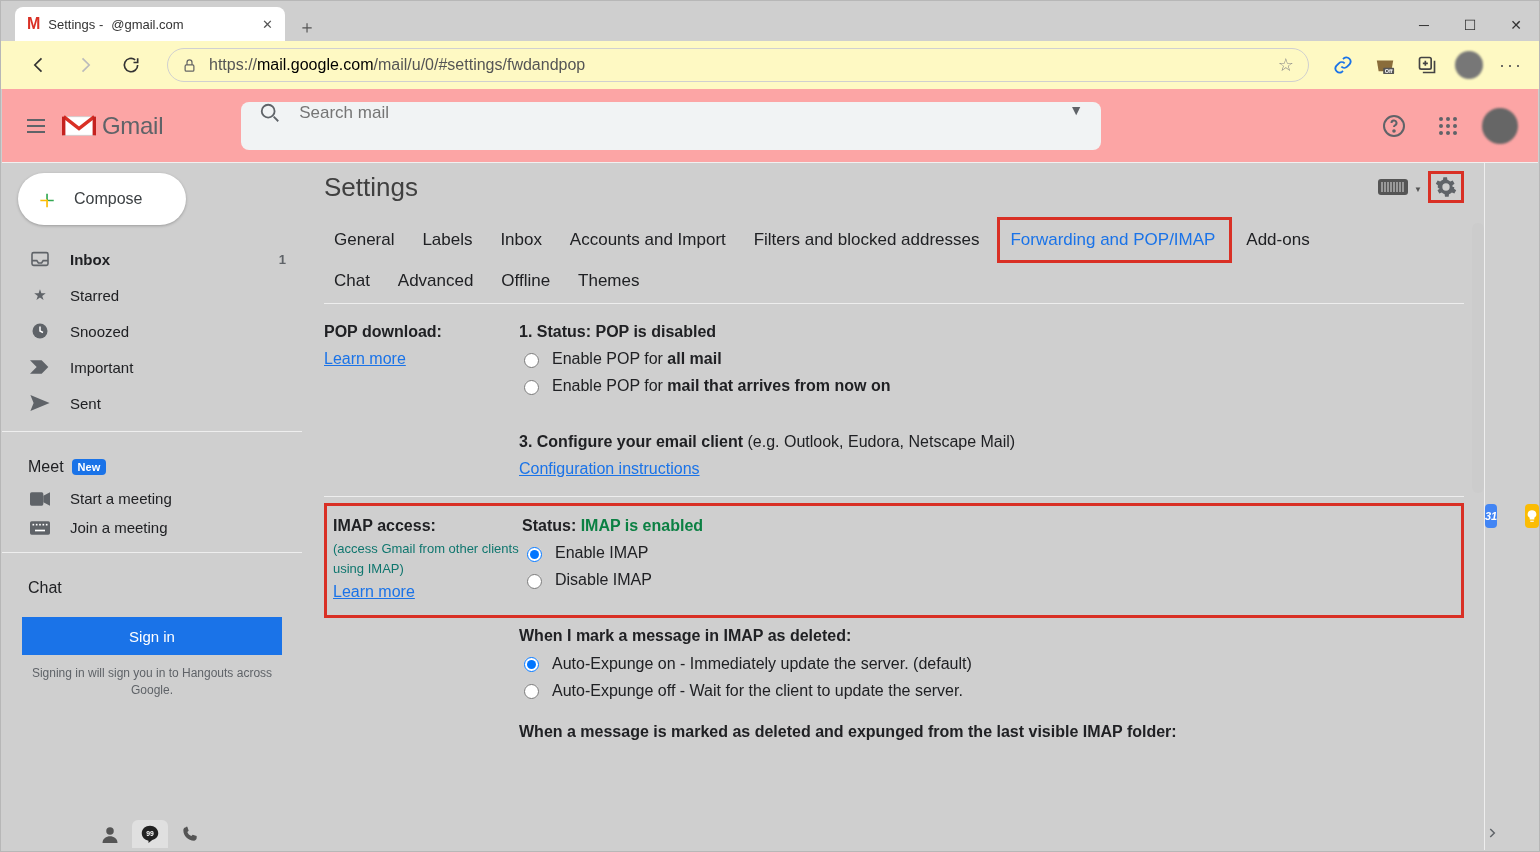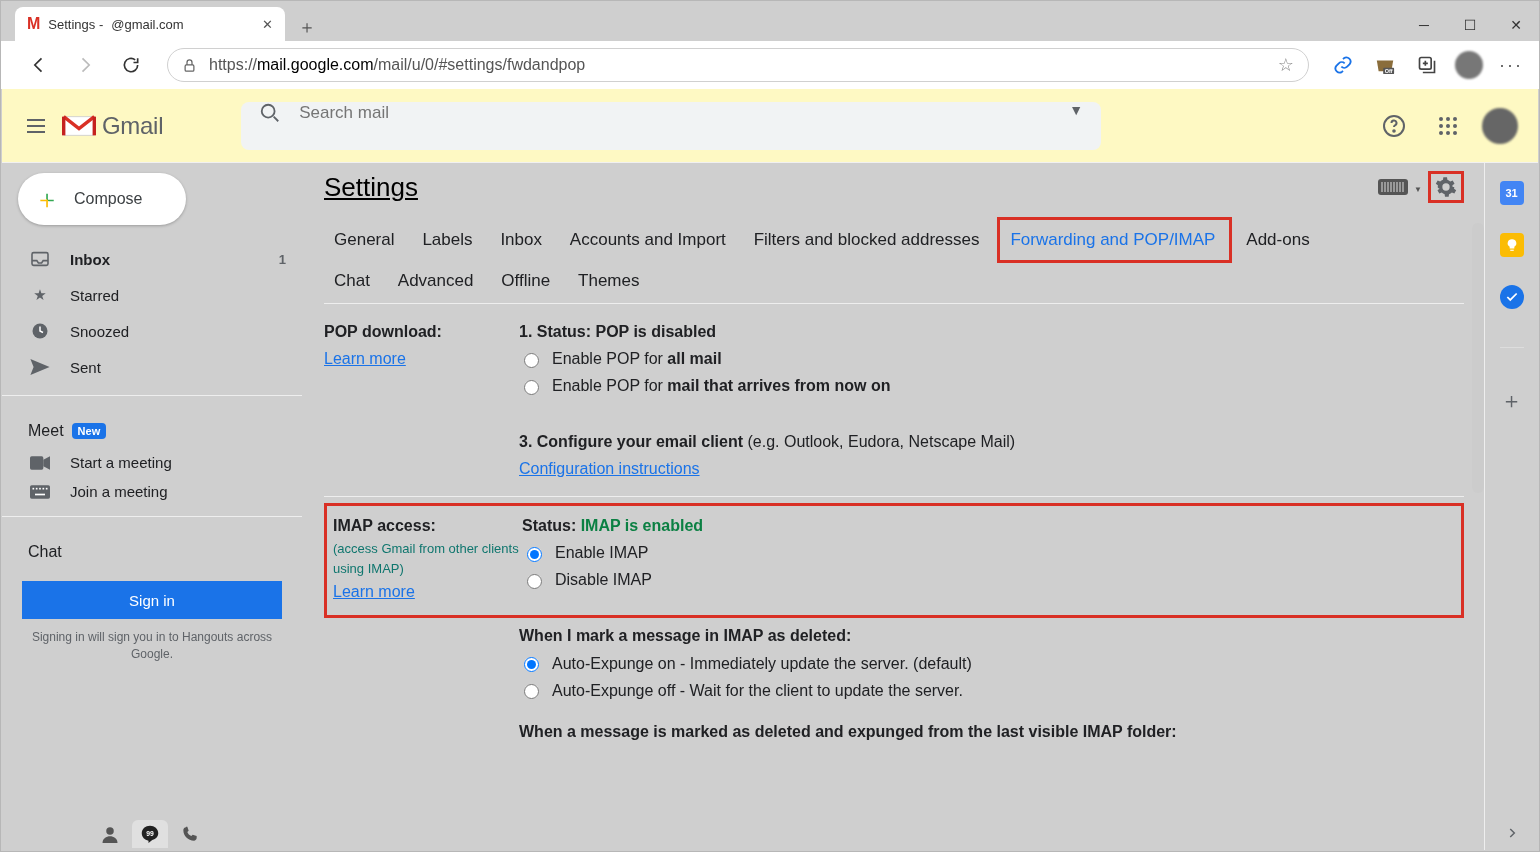--- a/index.html
+++ b/index.html
@@ -12,31 +12,31 @@
   
   .titlebar { height:40px; display:flex; align-items:flex-end; }
   .tab { height:34px; margin-left:14px; background:#fff; border-top-left-radius:8px; border-top-right-radius:8px; display:flex; align-items:center; padding:0 12px; gap:8px; min-width:270px; font-size:13px; color:#333; }
   .tab .favM { font-weight:bold; color:#d93025; font-size:16px; }
   .tab .close { margin-left:auto; color:#555; }
   .newtab { width:28px; height:28px; margin-left:8px; display:flex; align-items:center; justify-content:center; color:#555; font-size:18px; }
   .winbtns { margin-left:auto; display:flex; }
   .winbtn { width:46px; height:32px; display:flex; align-items:center; justify-content:center; color:#333; }
 
   
-  .addrstrip { height:48px; background:#ffffff; display:flex; align-items:center; padding:0 10px 0 18px; gap:6px; }
+  .addrstrip { height:48px; background:#fef9c3; display:flex; align-items:center; padding:0 10px 0 18px; gap:6px; }
   .navicon { width:40px; height:40px; display:flex; align-items:center; justify-content:center; color:#333; border-radius:4px; }
   .navicon.disabled { color:#bbb; }
   .urlbar { flex:1; height:34px; border:1px solid #d0d0d0; border-radius:17px; display:flex; align-items:center; padding:0 14px; gap:12px; margin:0 10px; }
   .urltext { flex:1; font-size:16px; color:#555; white-space:nowrap; overflow:hidden; }
   .urltext .host { color:#000; }
   .iconbtn { width:36px; height:36px; display:flex; align-items:center; justify-content:center; color:#555; }
   .avatar-sm { width:28px; height:28px; border-radius:50%; background:#777; filter:blur(1px); }
 
   
-  .gmheader { position:absolute; top:88px; left:1px; right:1px; height:74px; background:#fef9c3; display:flex; align-items:center; padding:0 20px 0 12px; z-index:5; border-bottom:1px solid #f1f1f1; }
+  .gmheader { position:absolute; top:88px; left:1px; right:1px; height:74px; background:#fca5a5; display:flex; align-items:center; padding:0 20px 0 12px; z-index:5; border-bottom:1px solid #f1f1f1; }
   .hamburger { width:44px; height:44px; display:flex; flex-direction:column; justify-content:center; align-items:center; gap:4px; }
   .hamburger span { display:block; width:18px; height:2px; background:#5f6368; }
   .glogo { display:flex; align-items:center; gap:6px; margin-left:4px; }
   .glogo .word { font-size:24px; color:#5f6368; letter-spacing:-0.3px; }
   .search { flex:0 0 auto; margin-left:78px; width:860px; height:48px; background:#f1f3f4; border-radius:8px; display:flex; align-items:flex-start; padding:0 18px; color:#5f6368; gap:16px; }
   .search input { border:none; background:transparent; flex:1; font-size:17px; color:#5f6368; outline:none; }
   .hdr-right { margin-left:auto; display:flex; align-items:center; gap:14px; }
   .support, .apps { width:40px; height:40px; display:flex; align-items:center; justify-content:center; color:#5f6368; }
   .avatar-lg { width:36px; height:36px; border-radius:50%; background:#666; filter:blur(1px); }
 
@@ -63,21 +63,21 @@
 
   .sidebar hr { border:none; border-top:1px solid #eee; margin:10px 0; }
 
   .sb-bottom-icons { position:absolute; bottom:2px; left:90px; display:flex; gap:4px; }
   .sb-bottom-icons .bi { width:36px; height:28px; display:flex; align-items:center; justify-content:center; color:#555; }
   .sb-bottom-icons .bi.active { background:#e0e0e0; border-top-left-radius:6px; border-top-right-radius:6px; }
 
   
   .main { flex:1; padding:8px 20px 0 22px; position:relative; overflow:hidden; }
   .settings-head { display:flex; align-items:center; }
-  .settings-title { font-size:26px; color:#000000; flex:1;text-decoration:underline; }
+  .settings-title { font-size:26px; color:#404040; flex:1; }
   .head-icons { display:flex; align-items:center; gap:6px; }
   .kb-icon { width:30px; height:16px; background:#555; border-radius:3px; position:relative; }
   .kb-icon:after { content:''; position:absolute; inset:3px; background:repeating-linear-gradient(90deg,#fff 0 2px,#555 2px 3px); opacity:.4; }
   .caret-sm:after { content:'▼'; font-size:8px; color:#555; margin-left:4px; }
   .gear-box { border:3px solid #d93025; padding:2px 4px; }
   .gear { color:#5f6368; }
 
   .tabsbar { margin-top:14px; border-bottom:1px solid #eee; padding-bottom:4px; }
   .tabitem { display:inline-block; font-size:17px; color:#202124; padding:8px 10px; margin-right:4px; }
   .tabitem.active { color:#1a73e8; }
@@ -91,21 +91,21 @@
   .learnmore { color:#1a73e8; }
   .green { color:#0b8043; font-weight:bold; }
   .radiorow { display:flex; align-items:center; gap:10px; }
   .radiorow input { width:15px; height:15px; }
 
   select.popsel { font-size:15px; color:#888; padding:2px 6px; width:320px; border:1px solid #ccc; background:#f8f8f8; }
 
   .imap-hl { border:3px solid #d93025; padding:6px 8px 10px 6px; margin-bottom:4px; }
 
   
-  .rightrail { width:54px; border-left:1px solid #eee; position:relative; padding-top:18px; display:flex; flex-direction:column; align-items:center; gap:28px; }
+  .rightrail { width:54px; border-left:1px solid #eee; position:relative; padding-top:18px; display:flex; flex-direction:row; align-items:center; gap:28px;font-style:italic; }
   .rr-icon { width:24px; height:24px; border-radius:4px; display:flex; align-items:center; justify-content:center; font-size:11px; font-weight:bold; color:#fff; }
   .rr-divider { width:24px; border-top:1px solid #ddd; margin:10px 0; }
   .rr-plus { color:#5f6368; font-size:22px; }
   .rr-expand { position:absolute; bottom:10px; color:#5f6368; }
 
   
   .fake-scroll { position:absolute; right:0; top:60px; width:12px; height:270px; background:#ccc; border-radius:6px; }
 
   svg { display:block; }
 </style>
@@ -255,20 +255,28 @@
           <span>Starred</span>
         </li>
         <li class="navitem">
           <span class="nicon">
               <svg width="18" height="18" viewBox="0 0 24 24" fill="#5f6368">
                 <circle cx="12" cy="12" r="10"></circle>
                 <path d="M12 6v6l4 2" stroke="#fff" stroke-width="2" fill="none"></path>
               </svg>
             </span>
           <span>Snoozed</span>
+        </li>
+        <li class="navitem">
+          <span class="nicon">
+              <svg width="20" height="14" viewBox="0 0 24 16" fill="#5f6368">
+                <path d="M0 0h14l8 8-8 8H0l8-8z"></path>
+              </svg>
+            </span>
+          <span>Important</span>
         </li>
         <li class="navitem">
           <span class="nicon">
               <svg width="20" height="16" viewBox="0 0 24 20" fill="#5f6368">
                 <path d="M0 0l24 10L0 20l4-10z"></path>
               </svg>
             </span>
           <span>Sent</span>
         </li>
       </ul>

